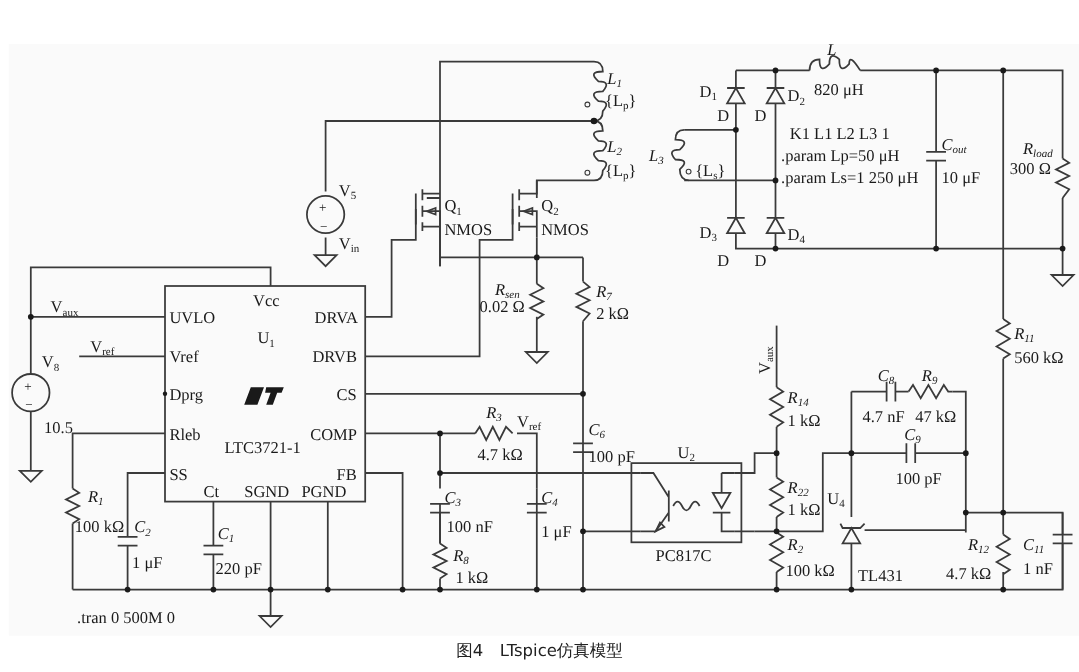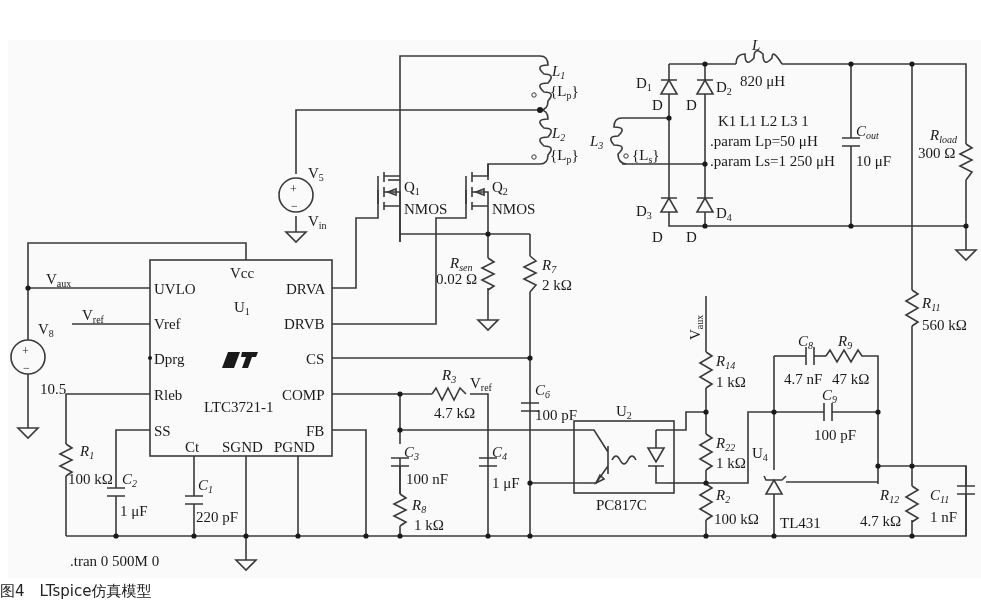--- a/index.html
+++ b/index.html
@@ -5,21 +5,21 @@
   html, body { margin:0; padding:0; background:#ffffff; }
   body { width:981px; height:611px; position:relative; overflow:hidden; font-family:"Liberation Serif", serif; }
   #canvas { position:absolute; left:8px; top:40px; width:973px; height:538px; background:#fafafa; }
   svg { position:absolute; left:0; top:0; }
   .w { stroke:#3a3a3a; stroke-width:1.6; fill:none; }
   .box { stroke:#3a3a3a; stroke-width:1.6; fill:none; }
   .dot { fill:#1a1a1a; }
   .t { font-family:"Liberation Serif", serif; font-size:15px; fill:#1a1a1a; }
   .ti { font-style:italic; }
   .sub { font-size:10px; }
-  .caption { position:absolute; left:0; width:981px; top:582px; 
+  .caption { position:absolute; left:0; width:981px; top:582px; text-align:center;
              font-family:"DejaVu Sans", sans-serif; font-size:15px; color:#222; }
 </style>
 </head>
 <body>
 
 <div id="canvas">
 <svg width="973" height="538" viewBox="8 40 973 538">
 
   <g>
 

